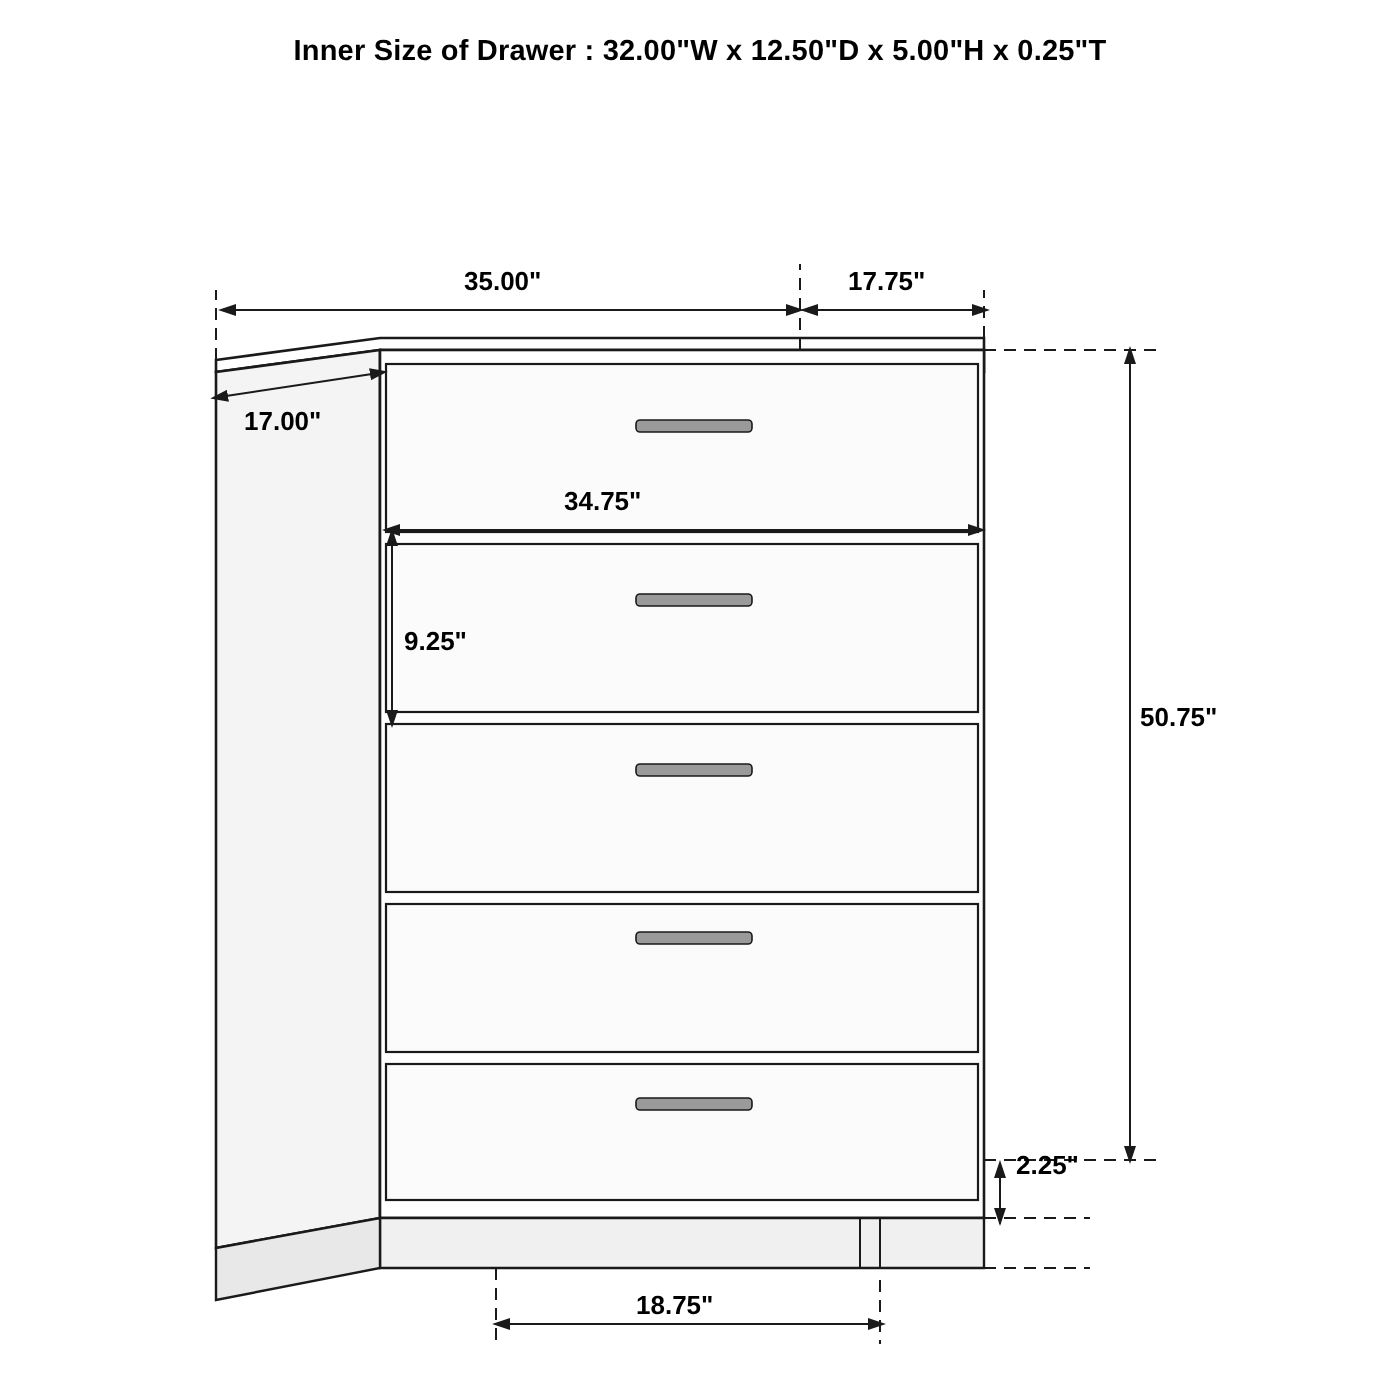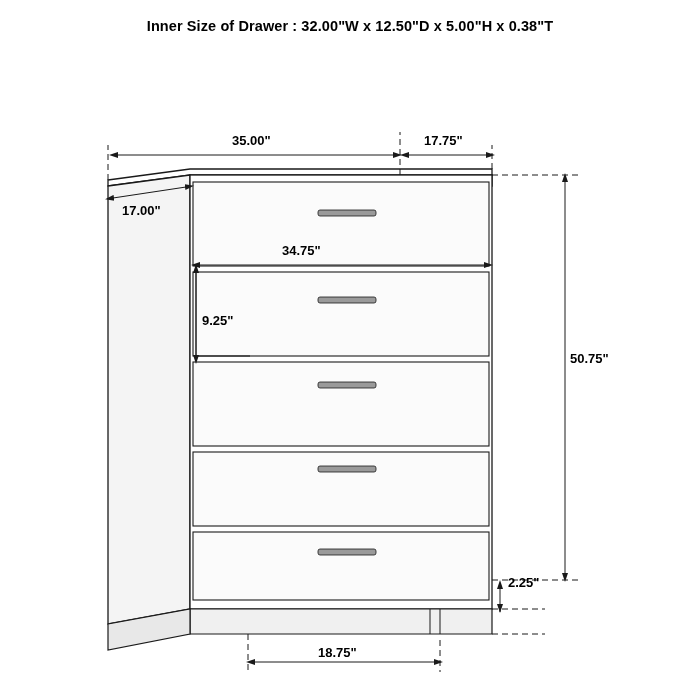--- a/index.html
+++ b/index.html
@@ -43,21 +43,21 @@
     font-weight: bold;
     color: #000;
     white-space: nowrap;
   }
 </style>
 </head>
 <body>
 
 <div id="stage">
 
-  <div id="title">Inner Size of Drawer : 32.00"W x 12.50"D x 5.00"H x 0.38"T</div>
+  <div id="title">Inner Size of Drawer : 32.00"W x 12.50"D x 5.00"H x 0.25"T</div>
 
   <svg class="diagram" viewBox="0 0 700 700">
     <defs>
       <marker id="arrowStart" markerWidth="9" markerHeight="9" refX="8" refY="3" orient="auto">
         <path d="M9,0 L9,6 L0,3 z" fill="#1a1a1a"></path>
       </marker>
       <marker id="arrowEnd" markerWidth="9" markerHeight="9" refX="1" refY="3" orient="auto">
         <path d="M0,0 L0,6 L9,3 z" fill="#1a1a1a"></path>
       </marker>
     </defs>

